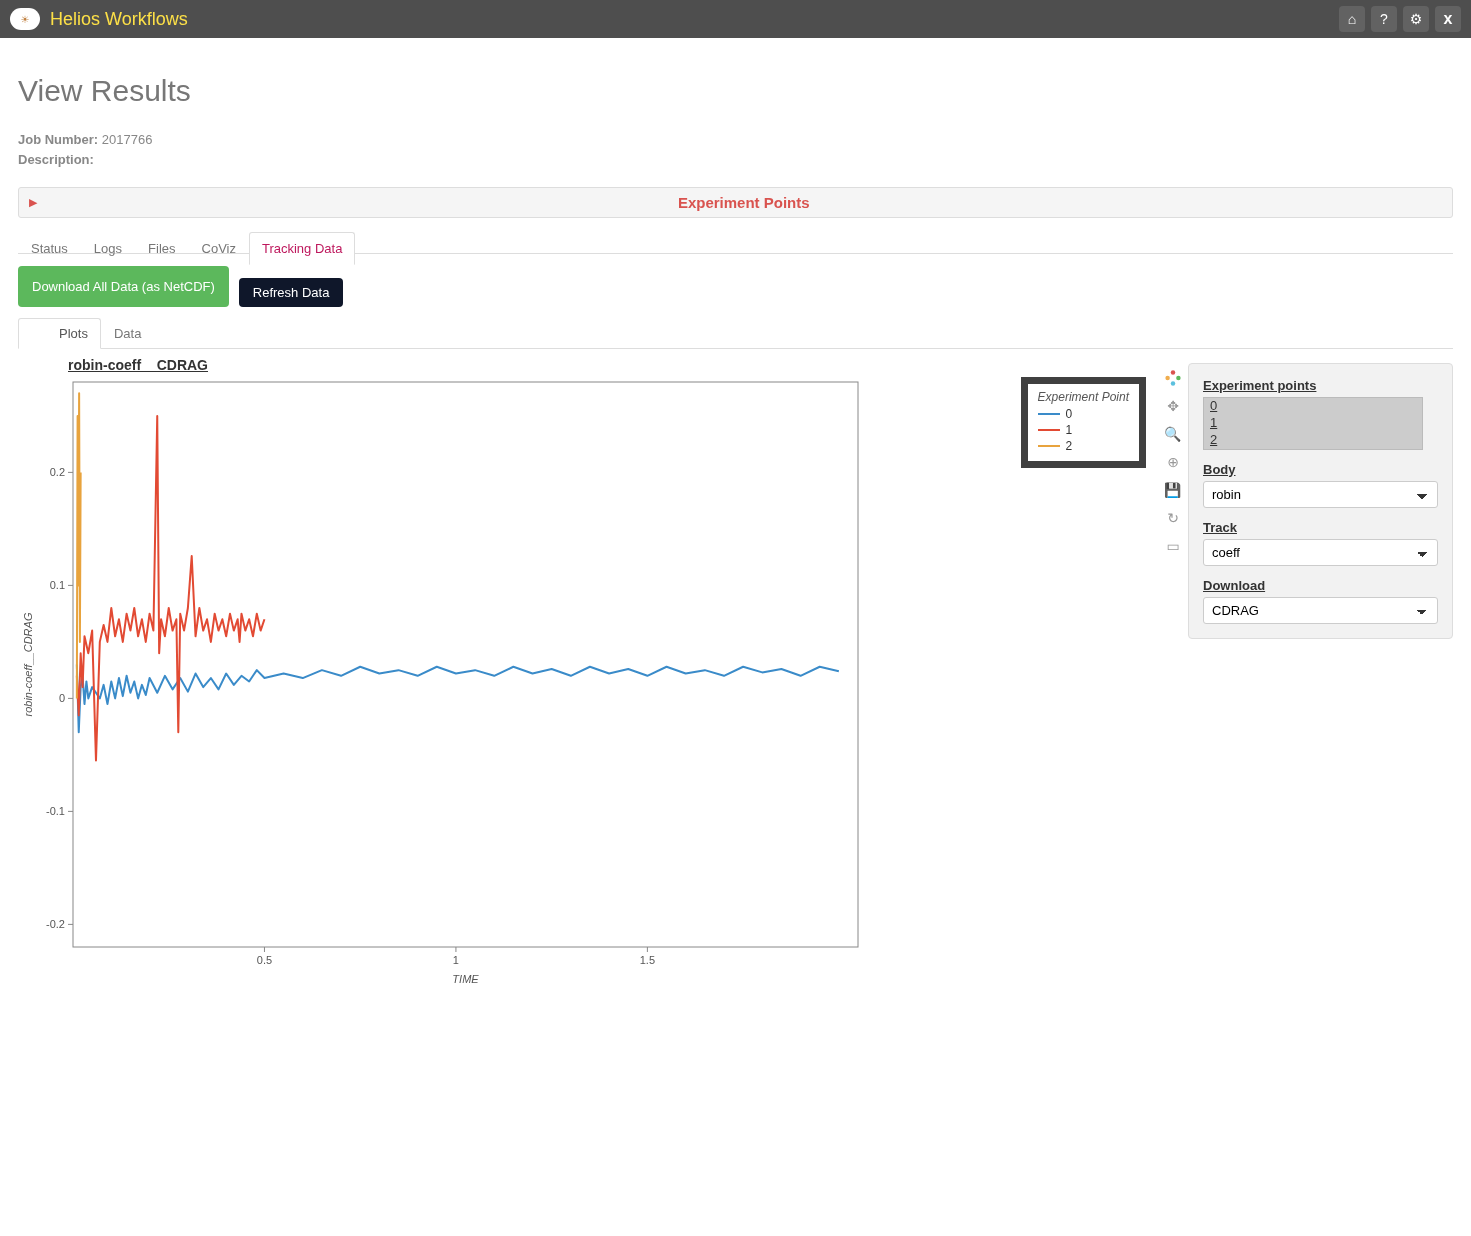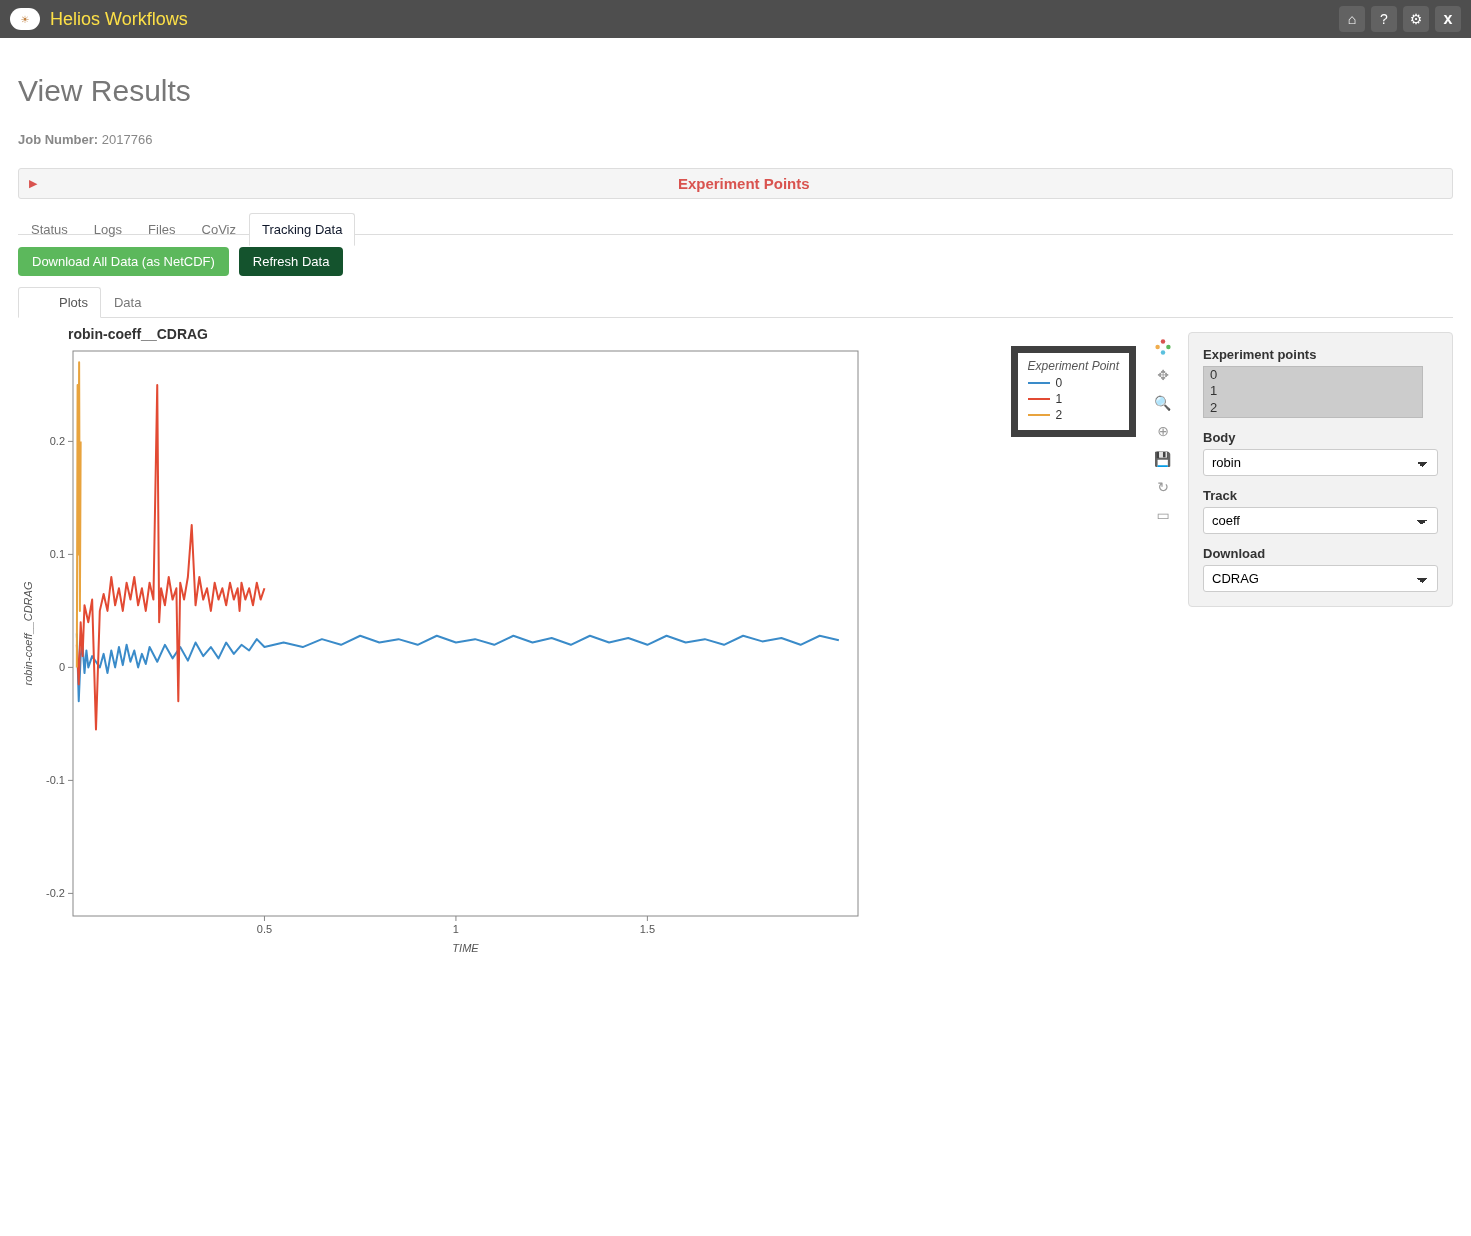--- a/index.html
+++ b/index.html
@@ -17,32 +17,32 @@
 h1 { font-size: 30px; color: #777; font-weight: 500; margin: 18px 0 22px 0; }
 .meta { color: #888; font-size: 13px; line-height: 1.5; margin-bottom: 18px; }
 .meta b { color: #888; font-weight: bold; }
 
 .exp-panel { border: 1px solid #ddd; border-radius: 3px; background: #f5f5f5; padding: 6px 10px; display: flex; align-items: center; margin-bottom: 2px; }
 .exp-panel .tri { color: #d9534f; font-size: 11px; margin-right: 8px; }
 .exp-panel-title { flex: 1; text-align: center; color: #d9534f; font-weight: bold; font-size: 15px; }
 
 .tabs { border-bottom: 1px solid #ddd; display: flex; gap: 0; margin-bottom: 12px; }
 .tab { padding: 8px 12px; color: #777; font-size: 13px; cursor: pointer; border: 1px solid transparent; border-bottom: none; position: relative; top: 12px; }
-.tab.active { background: #fff; border: 1px solid #ddd; border-bottom: 1px solid #fff; border-radius: 3px 3px 0 0; color: #0f172a; }
+.tab.active { background: #fff; border: 1px solid #ddd; border-bottom: 1px solid #fff; border-radius: 3px 3px 0 0; color: #be185d; }
 
 .btn-row { display: flex; gap: 10px; margin-bottom: 10px; }
 .btn { padding: 7px 14px; border: none; border-radius: 4px; color: #fff; font-size: 13px; cursor: pointer; }
 .btn-green { background: #5cb85c; }
-.btn-gray { background: #14532d; }
+.btn-gray { background: #0f172a; margin-top: 12px; }
 
 .sub-tabs { border-bottom: 1px solid #ddd; display: flex; }
 .sub-tab { padding: 7px 12px; color: #777; font-size: 13px; cursor: pointer; border: 1px solid transparent; position: relative; top: 1px; }
 .sub-tab.active { background: #fff; border: 1px solid #ddd; border-bottom: 1px solid #fff; border-radius: 3px 3px 0 0; color: #555; padding-left: 40px; }
 
-.plot-area { display: flex; gap: 10px; padding-top: 8px; }
+.plot-area { display: flex; padding-top: 8px; text-decoration: underline; }
 .chart-wrap { flex: 1; position: relative; }
 .chart-title { font-weight: bold; font-size: 14px; margin-left: 50px; margin-bottom: 4px; }
 
 .side-controls { width: 265px; background: #f2f2f2; border: 1px solid #ddd; border-radius: 4px; padding: 14px; align-self: flex-start; margin-top: 6px; }
 .ctrl-label { font-weight: bold; font-size: 13px; margin-bottom: 4px; margin-top: 12px; }
 .ctrl-label:first-child { margin-top: 0; }
 .listbox { background: #ccc; border: 1px solid #bbb; font-size: 13px; width: 220px; }
 .listbox div { padding: 0 6px; line-height: 1.3; }
 .select { width: 100%; padding: 5px 8px; font-size: 13px; border: 1px solid #ccc; border-radius: 3px; background: #fff; appearance: none; -webkit-appearance: none; background-image: linear-gradient(45deg, transparent 50%, #333 50%), linear-gradient(135deg, #333 50%, transparent 50%); background-position: calc(100% - 15px) 12px, calc(100% - 10px) 12px; background-size: 5px 5px, 5px 5px; background-repeat: no-repeat; }
 
@@ -79,20 +79,21 @@
         <span>x</span>
       </button>
   </div>
 </div>
 
 <div class="container">
   <h1>View Results</h1>
 
   <div class="meta">
     <div><b>Job Number:</b> <span>2017766</span></div>
+    <div><b>Description:</b></div>
   </div>
 
   <div class="exp-panel">
     <span class="tri">▶</span>
     <span class="exp-panel-title">Experiment Points</span>
   </div>
 
   <div class="tabs">
     <div class="tab">Status</div>
     <div class="tab">Logs</div>

